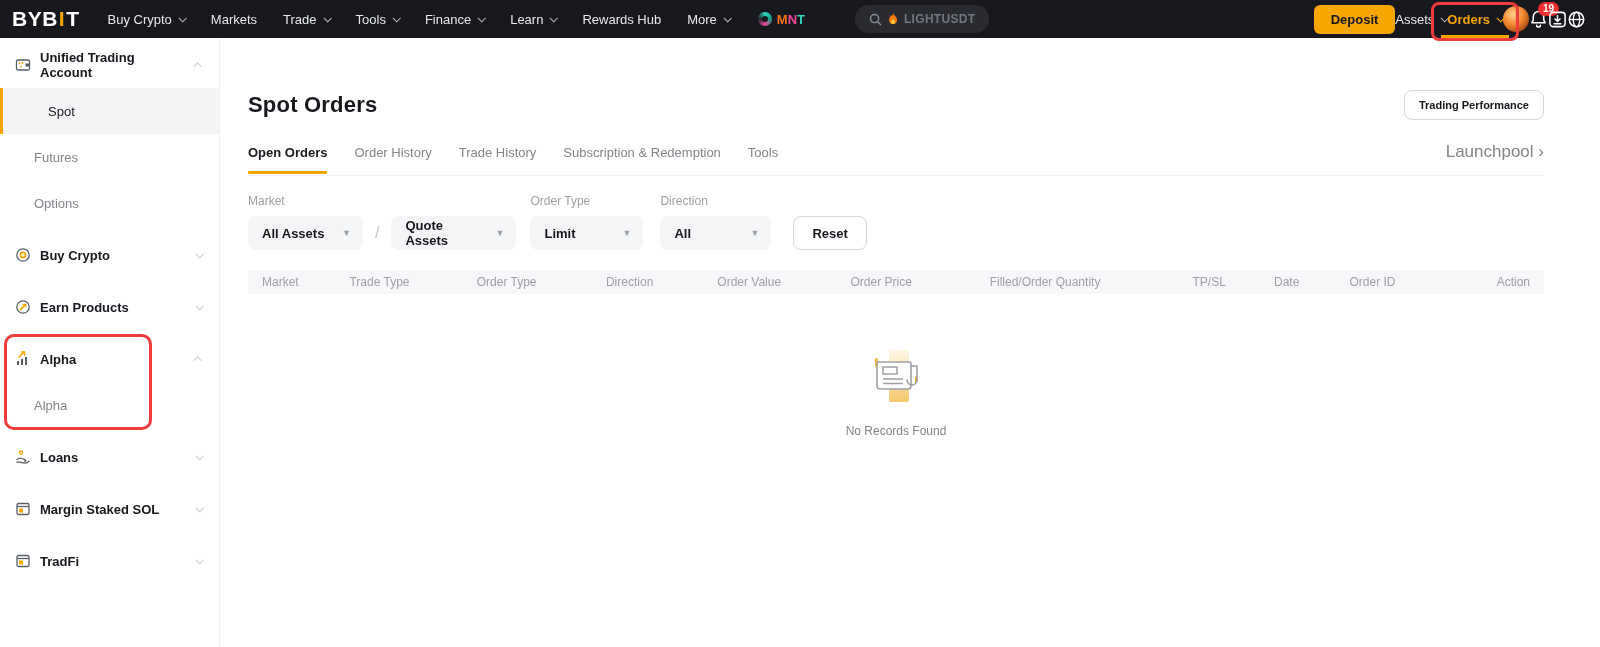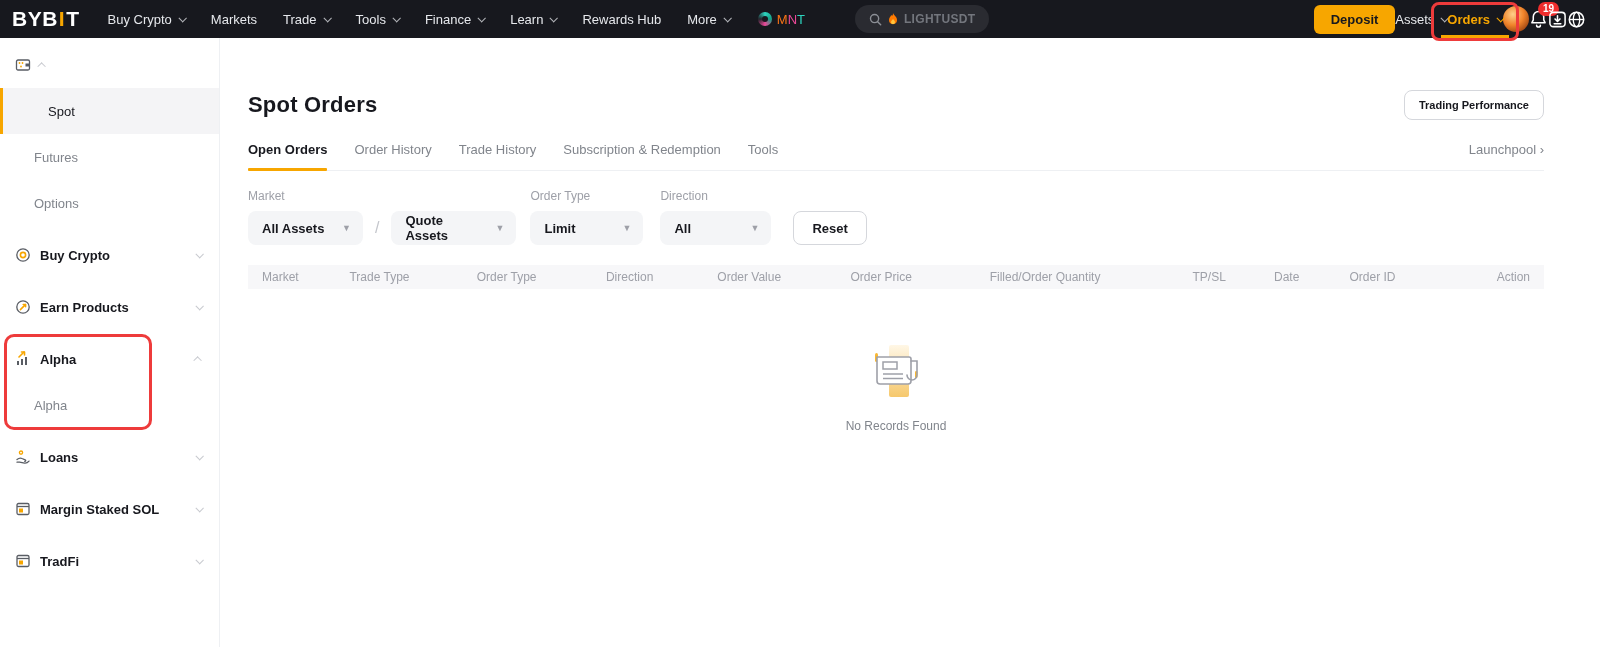--- a/index.html
+++ b/index.html
@@ -12,21 +12,21 @@
   .logo { display:flex; align-items:center; font-weight:800; font-size:21px; letter-spacing:.5px;
     color:#fff; margin-right:28px; }
   .logo .accent { color:#f7a600; margin:0 1px; font-weight:900; }
   .nav-item { height:38px; display:flex; align-items:center; font-size:13px; font-weight:500;
     color:#e6e8ec; cursor:pointer; white-space:nowrap; }
   .nav-left { display:flex; align-items:center; gap:26px; }
   .chev { display:inline-block; width:6px; height:6px; border-right:1.3px solid currentColor;
     border-bottom:1.3px solid currentColor; transform:rotate(45deg) translateY(-1px);
     margin-left:7px; opacity:.75; }
   .chev.up { transform:rotate(-135deg) translateY(-2px); }
-  .mnt { display:flex; align-items:center; gap:5px; font-weight:400; font-size:13px; margin-left:2px; }
+  .mnt { display:flex; align-items:center; gap:5px; font-weight:700; font-size:13px; margin-left:2px; }
   .mnt-coin { width:14px; height:14px; border-radius:50%;
     background:conic-gradient(#2dd4bf,#16a085,#ec4899,#23242b,#2dd4bf); position:relative; }
   .mnt-coin::after { content:""; position:absolute; inset:4px; border-radius:50%; background:#17181e; }
   .mnt .m { color:#f97316; } .mnt .n { color:#ec4899; } .mnt .t { color:#2dd4bf; }
   .search-pill { display:flex; align-items:center; gap:6px; background:#2a2b31; border-radius:15px;
     height:28px; padding:0 14px; margin-left:24px; min-width:118px; cursor:text; }
   .search-pill .ph { color:#73767d; font-size:12px; font-weight:600; letter-spacing:.3px; }
   .nav-right { display:flex; align-items:center; margin-left:auto; }
   .deposit-btn { background:#f7a600; color:#17181e; font-weight:700; font-size:13px;
     border:none; border-radius:6px; padding:7px 17px; cursor:pointer; }
@@ -66,21 +66,21 @@
   .title-row { margin-top:52px; display:flex; align-items:center; justify-content:space-between; }
   .page-title { font-size:22px; font-weight:700; color:#17181e; letter-spacing:.2px; }
   .tp-btn { background:#fff; border:1px solid #d5d7dc; border-radius:8px; padding:8px 14px;
     font-size:11px; font-weight:700; color:#17181e; cursor:pointer; font-family:inherit; }
   .tabs-row { margin-top:22px; display:flex; align-items:center; border-bottom:1px solid #eef0f3; }
   .tabs { display:flex; gap:27px; }
   .tab { position:relative; padding-bottom:13px; font-size:13px; color:#81858c; cursor:pointer; }
   .tab.active { color:#17181e; font-weight:700; }
   .tab.active::after { content:""; position:absolute; left:0; right:0; bottom:-1px; height:3px;
     background:#f7a600; border-radius:1px; }
-  .launchpool { margin-left:auto; padding-bottom:13px; font-size:13px; color:#81858c; cursor:pointer; }
+  .launchpool { margin-left:auto; padding-bottom:13px; font-size:17px; color:#81858c; cursor:pointer; }
 
   .filters { margin-top:18px; display:flex; align-items:flex-end; gap:12px; }
   .fgroup { display:flex; flex-direction:column; gap:8px; }
   .flabel { font-size:12px; color:#9ea0a8; }
   .pill { height:34px; display:flex; align-items:center; justify-content:space-between;
     background:#f4f5f7; border-radius:8px; padding:0 12px 0 14px; font-size:13px; font-weight:600;
     color:#17181e; cursor:pointer; }
   .pill .tri { font-size:9px; color:#9ea0a8; margin-left:10px; }
   .slash { height:34px; display:flex; align-items:center; color:#c4c6cc; font-size:16px; }
   .reset-btn { height:34px; background:#fff; border:1px solid #d5d7dc; border-radius:8px;
@@ -196,20 +196,21 @@
 
   <div class="sidebar">
     <div class="side-item">
       <svg width="16" height="16" viewBox="0 0 16 16">
           <rect x="1.5" y="3" width="13" height="10" rx="1.5" fill="#fff" stroke="#595d64" stroke-width="1.3"></rect>
           <rect x="10.5" y="6.5" width="4" height="3" fill="#595d64"></rect>
           <circle cx="4.5" cy="6" r="0.9" fill="#f7a600"></circle>
           <circle cx="7.5" cy="6" r="0.9" fill="#f7a600"></circle>
           <circle cx="6" cy="9.5" r="0.9" fill="#f7a600"></circle>
         </svg>
+      <span class="lbl">Unified Trading Account</span>
       <span class="chev up"></span>
     </div>
     <div class="side-sub active">Spot</div>
     <div class="side-sub">Futures</div>
     <div class="side-sub">Options</div>
 
     <div class="side-gap"></div>
     <div class="side-item">
       <svg width="16" height="16" viewBox="0 0 16 16">
           <circle cx="8" cy="8" r="6.2" fill="none" stroke="#595d64" stroke-width="1.3"></circle>

